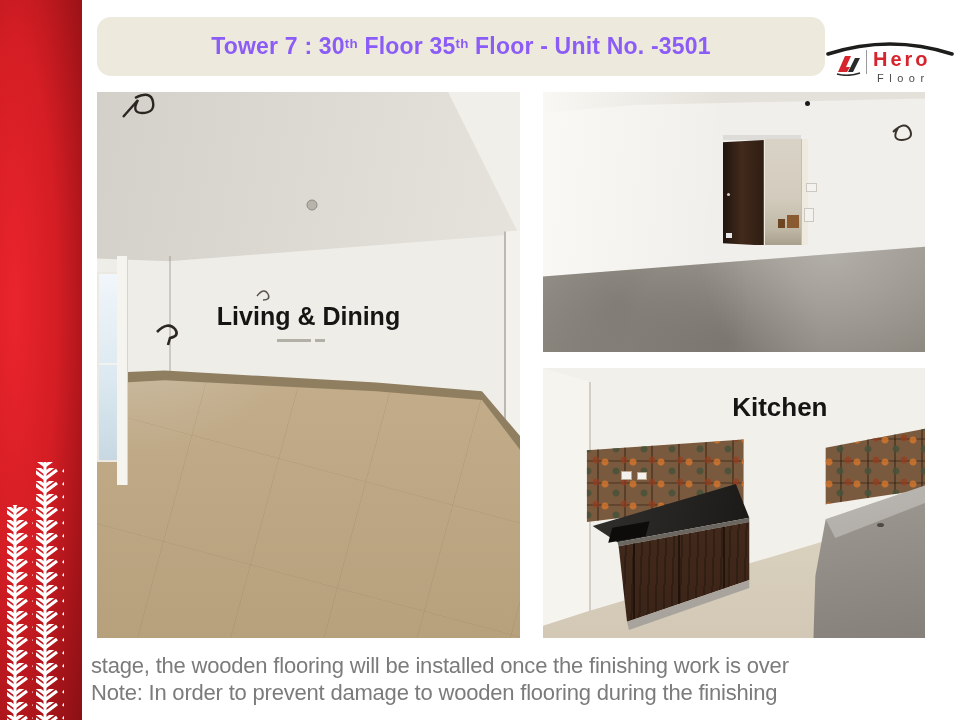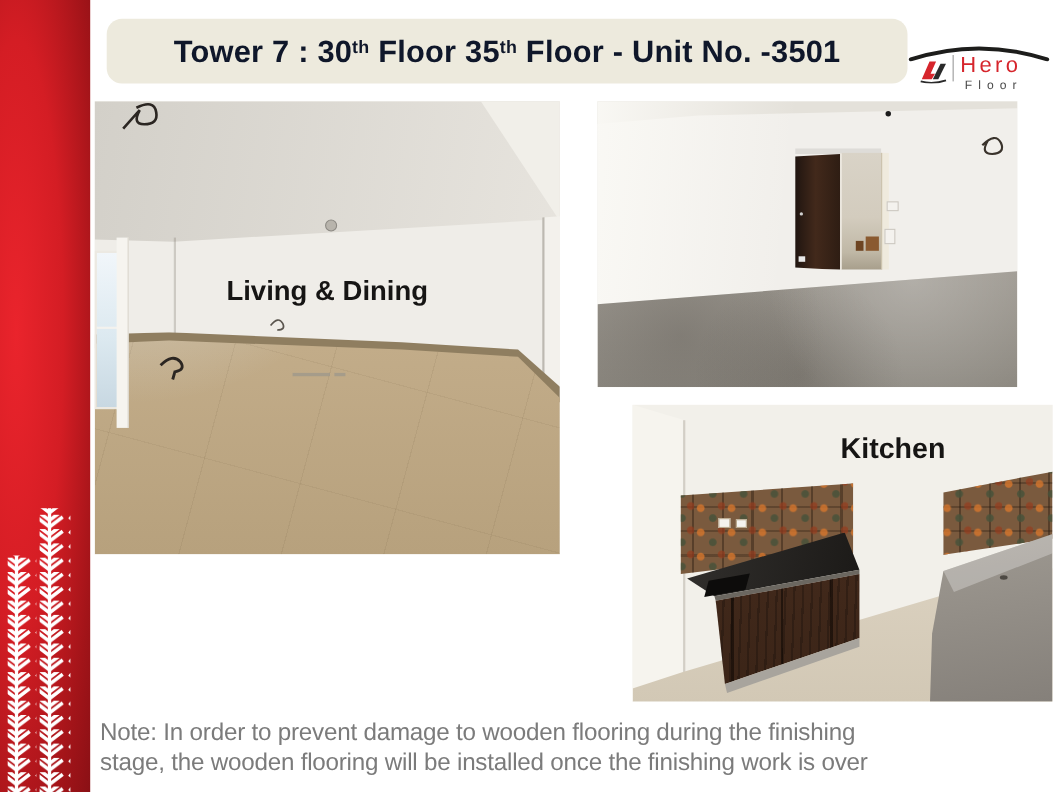--- a/index.html
+++ b/index.html
@@ -17,41 +17,41 @@
   }
   .sidebar svg{position:absolute;left:0;top:0;}
 
   
   .banner{
     left:97px;top:17px;width:728px;height:59px;
     background:#edeadd;border-radius:14px;
     display:flex;align-items:center;justify-content:center;
   }
   .banner .t{
-    color:#0f172a;font-weight:bold;font-size:28px;letter-spacing:.2px;white-space:nowrap;
+    color:#8b5cf6;font-weight:bold;font-size:23px;letter-spacing:.2px;white-space:nowrap;
   }
   .banner .t .sup{font-size:.58em;position:relative;top:-.45em;font-weight:bold;}
 
   
   .logo{right:4px;top:20px;width:132px;height:68px;}
   .logo .arc{position:absolute;left:0;top:14px;}
   .logo .mark{position:absolute;left:10px;top:30px;}
   .logo .bar{position:absolute;left:42px;top:30px;width:1px;height:24px;background:#9a9a9a;}
-  .logo .brand{position:absolute;left:49px;top:28px;font-size:20px;font-weight:normal;color:#d6252c;letter-spacing:3px;text-align:center;}
+  .logo .brand{position:absolute;left:49px;top:28px;font-size:20px;font-weight:bold;color:#d6252c;letter-spacing:3px;text-align:center;}
   .logo .sub{position:absolute;left:53px;top:52px;font-size:11px;color:#4a4a4a;letter-spacing:5.5px;}
 
   
   .photo{overflow:hidden;background:#efede8;}
   .photo>div{position:absolute;}
   .ph-label{
     font-weight:bold;color:#161514;white-space:nowrap;z-index:9;
   }
 
   
-  .lv{left:86px;top:92px;width:423px;height:412px;}
+  .lv{left:97px;top:92px;width:423px;height:546px;}
   .lv-ceil{inset:0;background:linear-gradient(100deg,#d3d0c9,#e9e6e0);
     clip-path:polygon(0 0,100% 0,100% 26%,17% 31%,0 30.5%);}
   .lv-tri{inset:0;background:#f1efe9;clip-path:polygon(83% 0,100% 0,100% 26.5%);}
   .lv-corner{left:17%;top:30%;width:2px;height:33%;background:rgba(120,112,100,.28);}
   .lv-rwall{left:96.3%;top:25.5%;width:3.7%;height:47%;background:#f3f1ec;
     border-left:2px solid rgba(90,80,70,.35);transform:skewY(-4deg);}
   .lv-skirt{inset:0;background:#8f7e60;
     clip-path:polygon(0 51.5%,16% 51%,66% 53.2%,91% 54.8%,100% 63%,100% 66.5%,0 54.5%);}
   .lv-floor{inset:0;
     background:
@@ -89,21 +89,21 @@
   .ct-floor{inset:0;
     background:
       radial-gradient(circle at 20% 82%, rgba(70,65,60,.25), transparent 35%),
       radial-gradient(circle at 75% 62%, rgba(255,255,255,.22), transparent 40%),
       radial-gradient(circle at 48% 96%, rgba(60,55,50,.22), transparent 30%),
       linear-gradient(180deg,#b5b0a8 0%,#a5a098 40%,#8e8a82 100%);
     clip-path:polygon(0 71%,100% 59.5%,100% 100%,0 100%);}
   .ct-label{left:50%;top:72%;transform:translateX(-50%);font-size:23px;}
 
   
-  .kt{left:543px;top:368px;width:382px;height:270px;background:#f2f0ea;margin-left:32px;}
+  .kt{left:543px;top:368px;width:382px;height:270px;background:#f2f0ea;}
   .kt-lwall{inset:0;background:#f6f4ee;clip-path:polygon(0 0,12% 5%,12% 100%,0 100%);}
   .kt-corner{left:12%;top:5%;width:2px;height:90%;background:rgba(140,130,115,.3);}
   .kt-floor{inset:0;background:linear-gradient(180deg,#e6ddcd,#d2c8b5);
     clip-path:polygon(0 100%,0 95.5%,12% 90%,74% 64%,100% 55%,100% 100%);}
   .tiles{
     background-color:#7a5a3e;
     background-image:
       radial-gradient(circle at 6px 6px, rgba(214,118,45,.8) 3px, transparent 4px),
       radial-gradient(circle at 17px 15px, rgba(72,82,58,.85) 3px, transparent 4px),
       radial-gradient(circle at 25px 4px, rgba(150,60,30,.7) 3px, transparent 4px),
@@ -233,15 +233,15 @@
   <div class="kt-cedge"></div>
   <div class="kt-front"></div>
   <div class="kt-kick"></div>
   <div class="kt-sink"></div>
   <div class="kt-sw1"></div>
   <div class="kt-sw2"></div>
   <div class="ph-label kt-label">Kitchen</div>
 </div>
 
 <div class="abs note">
+  <div>stage, the wooden flooring will be installed once the finishing work is over</div>
   <div>Note: In order to prevent damage to wooden flooring during the finishing</div>
-  <div>stage, the wooden flooring will be installed once the finishing work is over</div>
 </div>
 
 </body></html>

